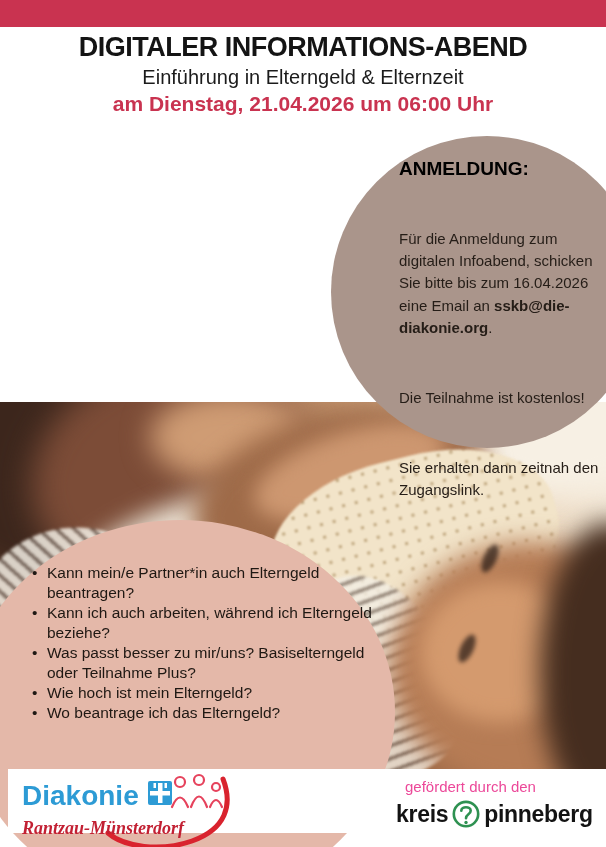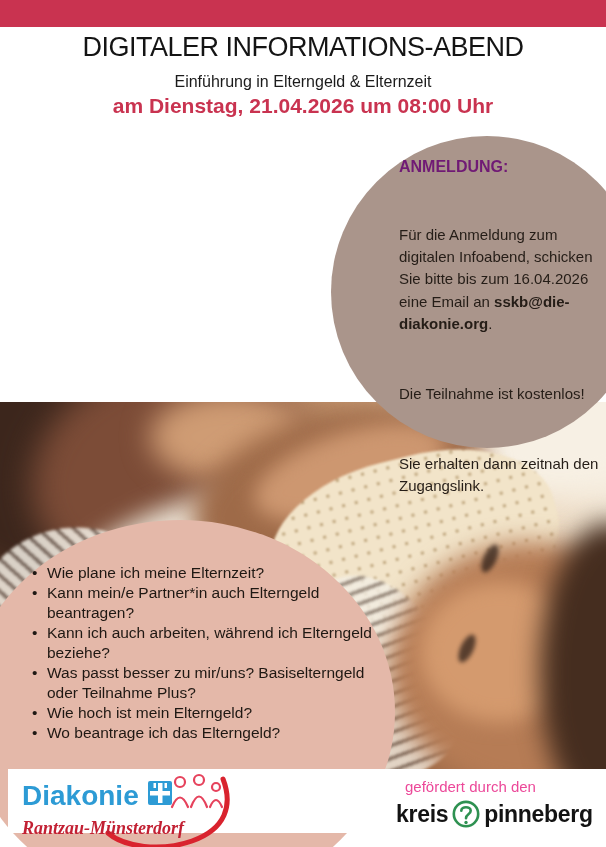--- a/index.html
+++ b/index.html
@@ -25,31 +25,31 @@
 
   .header {
     position: absolute;
     left: 0; top: 33px;
     width: 606px;
     text-align: center;
     z-index: 6;
   }
   .header .title {
     font-size: 27px;
-    font-weight: 400;
+    font-weight: 700;
     color: #141414;
     letter-spacing: -0.5px;
     line-height: 1.1;
   }
   .header .subtitle {
-    font-size: 16px;
+    font-size: 20px;
     font-weight: 400;
     color: #1b1b1b;
     line-height: 1.15;
-    margin-top: 10px;
+    margin-top: 3px;
   }
   .header .datetime {
     font-size: 21px;
     font-weight: 700;
     color: #c93350;
     line-height: 1.15;
     margin-top: 3px;
   }
 
   
@@ -90,23 +90,23 @@
     position: absolute;
     left: 331px; top: 136px;
     width: 312px; height: 312px;
     border-radius: 50%;
     background: #aa958b;
     z-index: 3;
     padding: 22px 46px 0 68px;
     color: #251d17;
   }
   .anmeldung-circle .heading {
-    font-size: 16px;
-    font-weight: 700;
-    color: #701a75;
+    font-size: 19px;
+    font-weight: 700;
+    color: #000000;
     margin-bottom: 35px;
   }
   .anmeldung-circle p {
     font-size: 15px;
     line-height: 1.48;
     margin-bottom: 20px;
     width: 205px;
     margin-top: 48px;
   }
   .anmeldung-circle b { font-weight: 700; }
@@ -180,21 +180,21 @@
 </head>
 <body>
 
 <div class="page">
 
   <div class="top-bar"></div>
 
   <div class="header">
     <div class="title">DIGITALER INFORMATIONS-ABEND</div>
     <div class="subtitle">Einführung in Elterngeld &amp; Elternzeit</div>
-    <div class="datetime">am Dienstag, 21.04.2026 um 08:00 Uhr</div>
+    <div class="datetime">am Dienstag, 21.04.2026 um 06:00 Uhr</div>
   </div>
 
   <div class="photo">
     <div class="pb pb-lightTR"></div>
     <div class="pb pb-hairTL"></div>
     <div class="pb pb-neck"></div>
     <div class="pb pb-jawlight"></div>
     <div class="pb pb-shoulder"></div>
     <div class="pb pb-stripes1"></div>
     <div class="pb pb-armbot"></div>
@@ -213,21 +213,20 @@
     <div class="heading">ANMELDUNG:</div>
     <p><span>Für die Anmeldung zum digitalen Infoabend, schicken Sie bitte bis zum 16.04.2026 eine Email an </span><b>sskb@die-diakonie.org</b><span>.</span></p>
     <p>Die Teilnahme ist kostenlos!</p>
     <p>Sie erhalten dann zeitnah den Zugangslink.</p>
   </div>
 
   <div class="pink-blob"></div>
 
   <div class="questions">
     <ul>
-      <li>Wie plane ich meine Elternzeit?</li>
       <li>Kann mein/e Partner*in auch Elterngeld beantragen?</li>
       <li>Kann ich auch arbeiten, während ich Elterngeld beziehe?</li>
       <li>Was passt besser zu mir/uns? Basiselterngeld oder Teilnahme Plus?</li>
       <li>Wie hoch ist mein Elterngeld?</li>
       <li>Wo beantrage ich das Elterngeld?</li>
     </ul>
   </div>
 
   <div class="footer">
 

